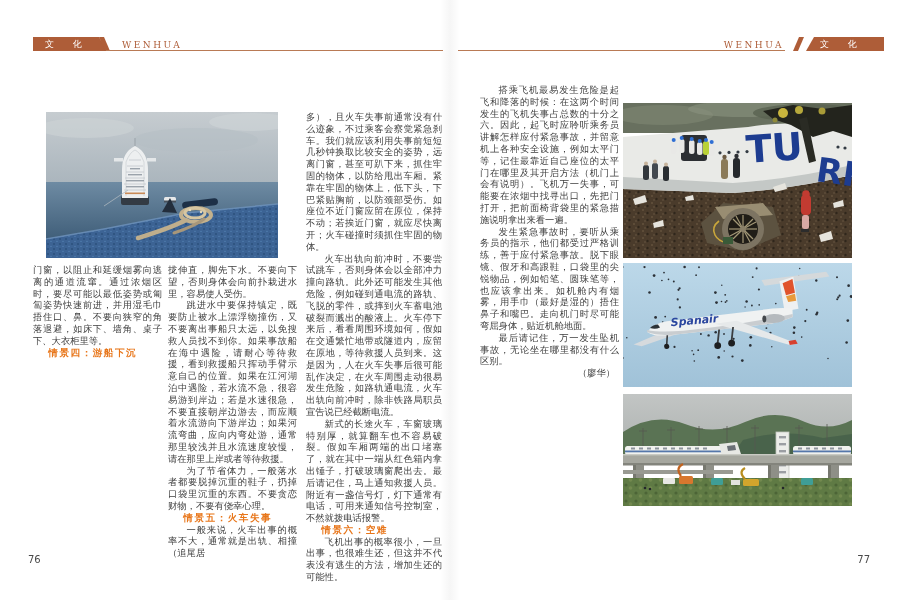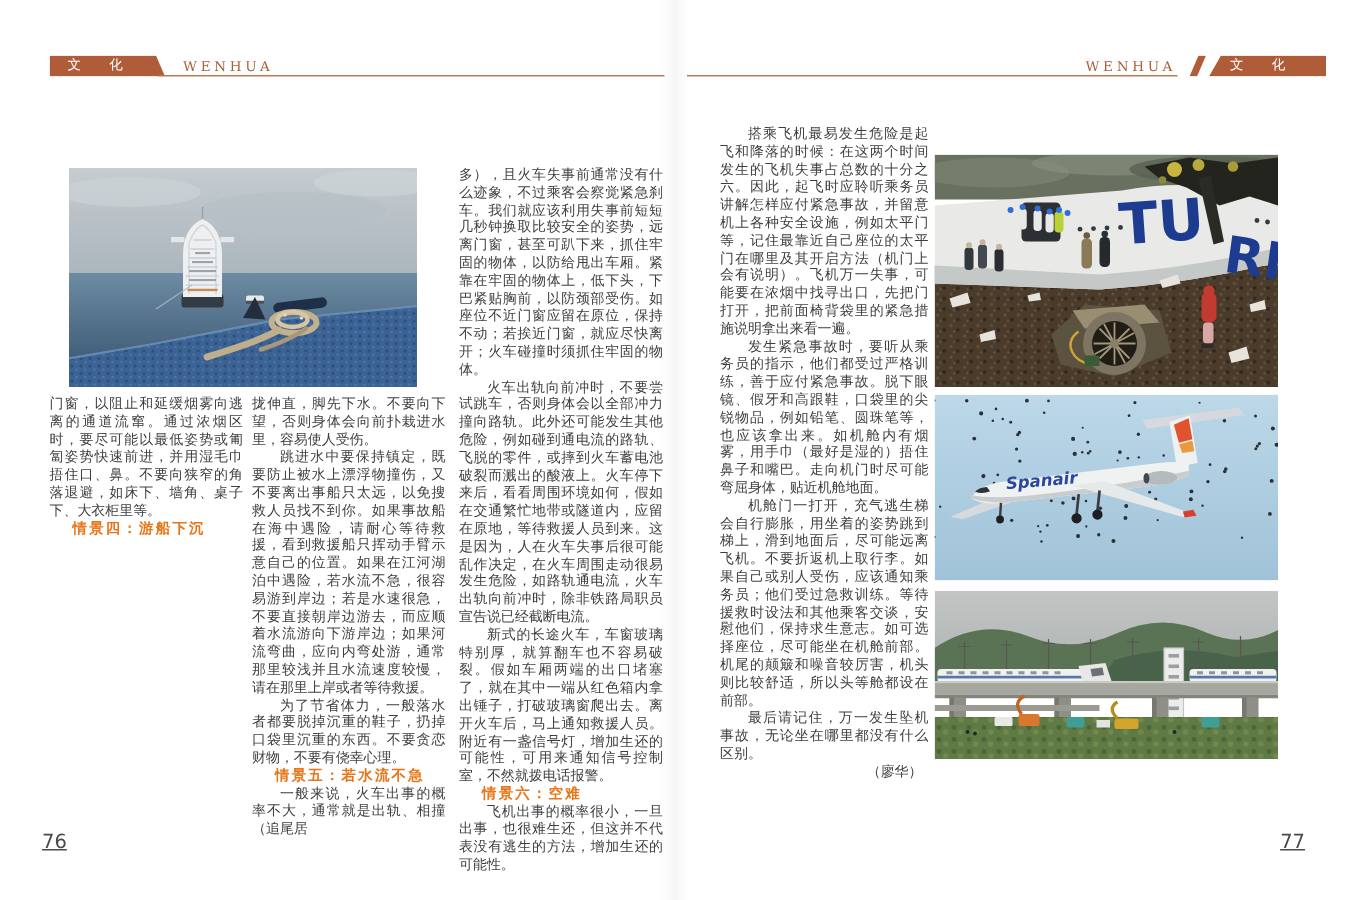--- a/index.html
+++ b/index.html
@@ -38,21 +38,21 @@
   .col p{margin:0;}
   #col1{left:33px;top:264px;width:129px;height:268px;}
   #col2{left:168px;top:264px;width:129px;height:268px;}
   #col3{left:306px;top:111px;width:136px;height:440px;}
   #rcol{left:480px;top:84px;width:139px;height:430px;}
   .blk-p{text-indent:2em;}
   .blk-cont{text-indent:0;}
   .blk-h{color:var(--heading,#e8761a);font-weight:bold;text-indent:1.6em;letter-spacing:1.5px;
          font-size:9.6px;}
   .blk-sig{text-align:right;text-indent:0;padding-right:4px;}
-  .pagenum{position:absolute;top:554px;font-size:13px;color:var(--pagenum,#4a4a4a);text-decoration:underline;}
+  .pagenum{position:absolute;top:554px;font-size:10px;color:var(--pagenum,#4a4a4a);}
   #pagenum-l{left:28px;}
   #pagenum-r{left:844px;width:26px;text-align:right;}
 </style>
 </head>
 <body>
 
 <div id="spread" style="--banner: #ae5d38; --heading: #e8761a; --body: #3e3e3e; --rule: #b97a55; --pagenum: #4a4a4a;">
   <div id="gutter"></div>
 
   <div class="tagbox l">
@@ -461,33 +461,32 @@
   </div>
 
   <div class="col" id="col1">
       <p class="blk-cont">门窗，以阻止和延缓烟雾向逃离的通道流窜。通过浓烟区时，要尽可能以最低姿势或匍匐姿势快速前进，并用湿毛巾捂住口、鼻。不要向狭窄的角落退避，如床下、墙角、桌子下、大衣柜里等。</p>
       <p class="blk-h">情景四：游船下沉</p>
     </div>
   <div class="col" id="col2">
       <p class="blk-cont">拢伸直，脚先下水。不要向下望，否则身体会向前扑栽进水里，容易使人受伤。</p>
       <p class="blk-p">跳进水中要保持镇定，既要防止被水上漂浮物撞伤，又不要离出事船只太远，以免搜救人员找不到你。如果事故船在海中遇险，请耐心等待救援，看到救援船只挥动手臂示意自己的位置。如果在江河湖泊中遇险，若水流不急，很容易游到岸边；若是水速很急，不要直接朝岸边游去，而应顺着水流游向下游岸边；如果河流弯曲，应向内弯处游，通常那里较浅并且水流速度较慢，请在那里上岸或者等待救援。</p>
       <p class="blk-p">为了节省体力，一般落水者都要脱掉沉重的鞋子，扔掉口袋里沉重的东西。不要贪恋财物，不要有侥幸心理。</p>
-      <p class="blk-h">情景五：若水流不急</p>
+      <p class="blk-h">情景五：火车失事</p>
       <p class="blk-p">一般来说，火车出事的概率不大，通常就是出轨、相撞（追尾居</p>
     </div>
   <div class="col" id="col3">
       <p class="blk-cont">多），且火车失事前通常没有什么迹象，不过乘客会察觉紧急刹车。我们就应该利用失事前短短几秒钟换取比较安全的姿势，远离门窗，甚至可趴下来，抓住牢固的物体，以防给甩出车厢。紧靠在牢固的物体上，低下头，下巴紧贴胸前，以防颈部受伤。如座位不近门窗应留在原位，保持不动；若挨近门窗，就应尽快离开；火车碰撞时须抓住牢固的物体。</p>
       <p class="blk-p">火车出轨向前冲时，不要尝试跳车，否则身体会以全部冲力撞向路轨。此外还可能发生其他危险，例如碰到通电流的路轨、飞脱的零件，或摔到火车蓄电池破裂而溅出的酸液上。火车停下来后，看看周围环境如何，假如在交通繁忙地带或隧道内，应留在原地，等待救援人员到来。这是因为，人在火车失事后很可能乱作决定，在火车周围走动很易发生危险，如路轨通电流，火车出轨向前冲时，除非铁路局职员宣告说已经截断电流。</p>
-      <p class="blk-p">新式的长途火车，车窗玻璃特别厚，就算翻车也不容易破裂。假如车厢两端的出口堵塞了，就在其中一端从红色箱内拿出锤子，打破玻璃窗爬出去。离开火车后，马上通知救援人员。附近有一盏信号灯，增加生还的可能性，可用来通知信号控制室，不然就拨电话报警。</p>
+      <p class="blk-p">新式的长途火车，车窗玻璃特别厚，就算翻车也不容易破裂。假如车厢两端的出口堵塞了，就在其中一端从红色箱内拿出锤子，打破玻璃窗爬出去。最后请记住，马上通知救援人员。附近有一盏信号灯，灯下通常有电话，可用来通知信号控制室，不然就拨电话报警。</p>
       <p class="blk-h">情景六：空难</p>
       <p class="blk-p">飞机出事的概率很小，一旦出事，也很难生还，但这并不代表没有逃生的方法，增加生还的可能性。</p>
     </div>
   <div class="col" id="rcol">
       <p class="blk-p">搭乘飞机最易发生危险是起飞和降落的时候：在这两个时间发生的飞机失事占总数的十分之六。因此，起飞时应聆听乘务员讲解怎样应付紧急事故，并留意机上各种安全设施，例如太平门等，记住最靠近自己座位的太平门在哪里及其开启方法（机门上会有说明）。飞机万一失事，可能要在浓烟中找寻出口，先把门打开，把前面椅背袋里的紧急措施说明拿出来看一遍。</p>
       <p class="blk-p">发生紧急事故时，要听从乘务员的指示，他们都受过严格训练，善于应付紧急事故。脱下眼镜、假牙和高跟鞋，口袋里的尖锐物品，例如铅笔、圆珠笔等，也应该拿出来。如机舱内有烟雾，用手巾（最好是湿的）捂住鼻子和嘴巴。走向机门时尽可能弯屈身体，贴近机舱地面。</p>
-      <p class="blk-p">机舱门一打开，充气逃生梯会自行膨胀，用坐着的姿势跳到梯上，滑到地面后，尽可能远离飞机。不要折返机上取行李。如果自己或别人受伤，应该通知乘务员；他们受过急救训练。等待援救时设法和其他乘客交谈，安慰他们，保持求生意志。如可选择座位，尽可能坐在机舱前部。机尾的颠簸和噪音较厉害，机头则比较舒适，所以头等舱都设在前部。</p>
       <p class="blk-p">最后请记住，万一发生坠机事故，无论坐在哪里都没有什么区别。</p>
       <p class="blk-sig">（廖华）</p>
     </div>
 
   <div class="pagenum" id="pagenum-l">76</div>
   <div class="pagenum" id="pagenum-r">77</div>
 </div>
 
 </body></html>

